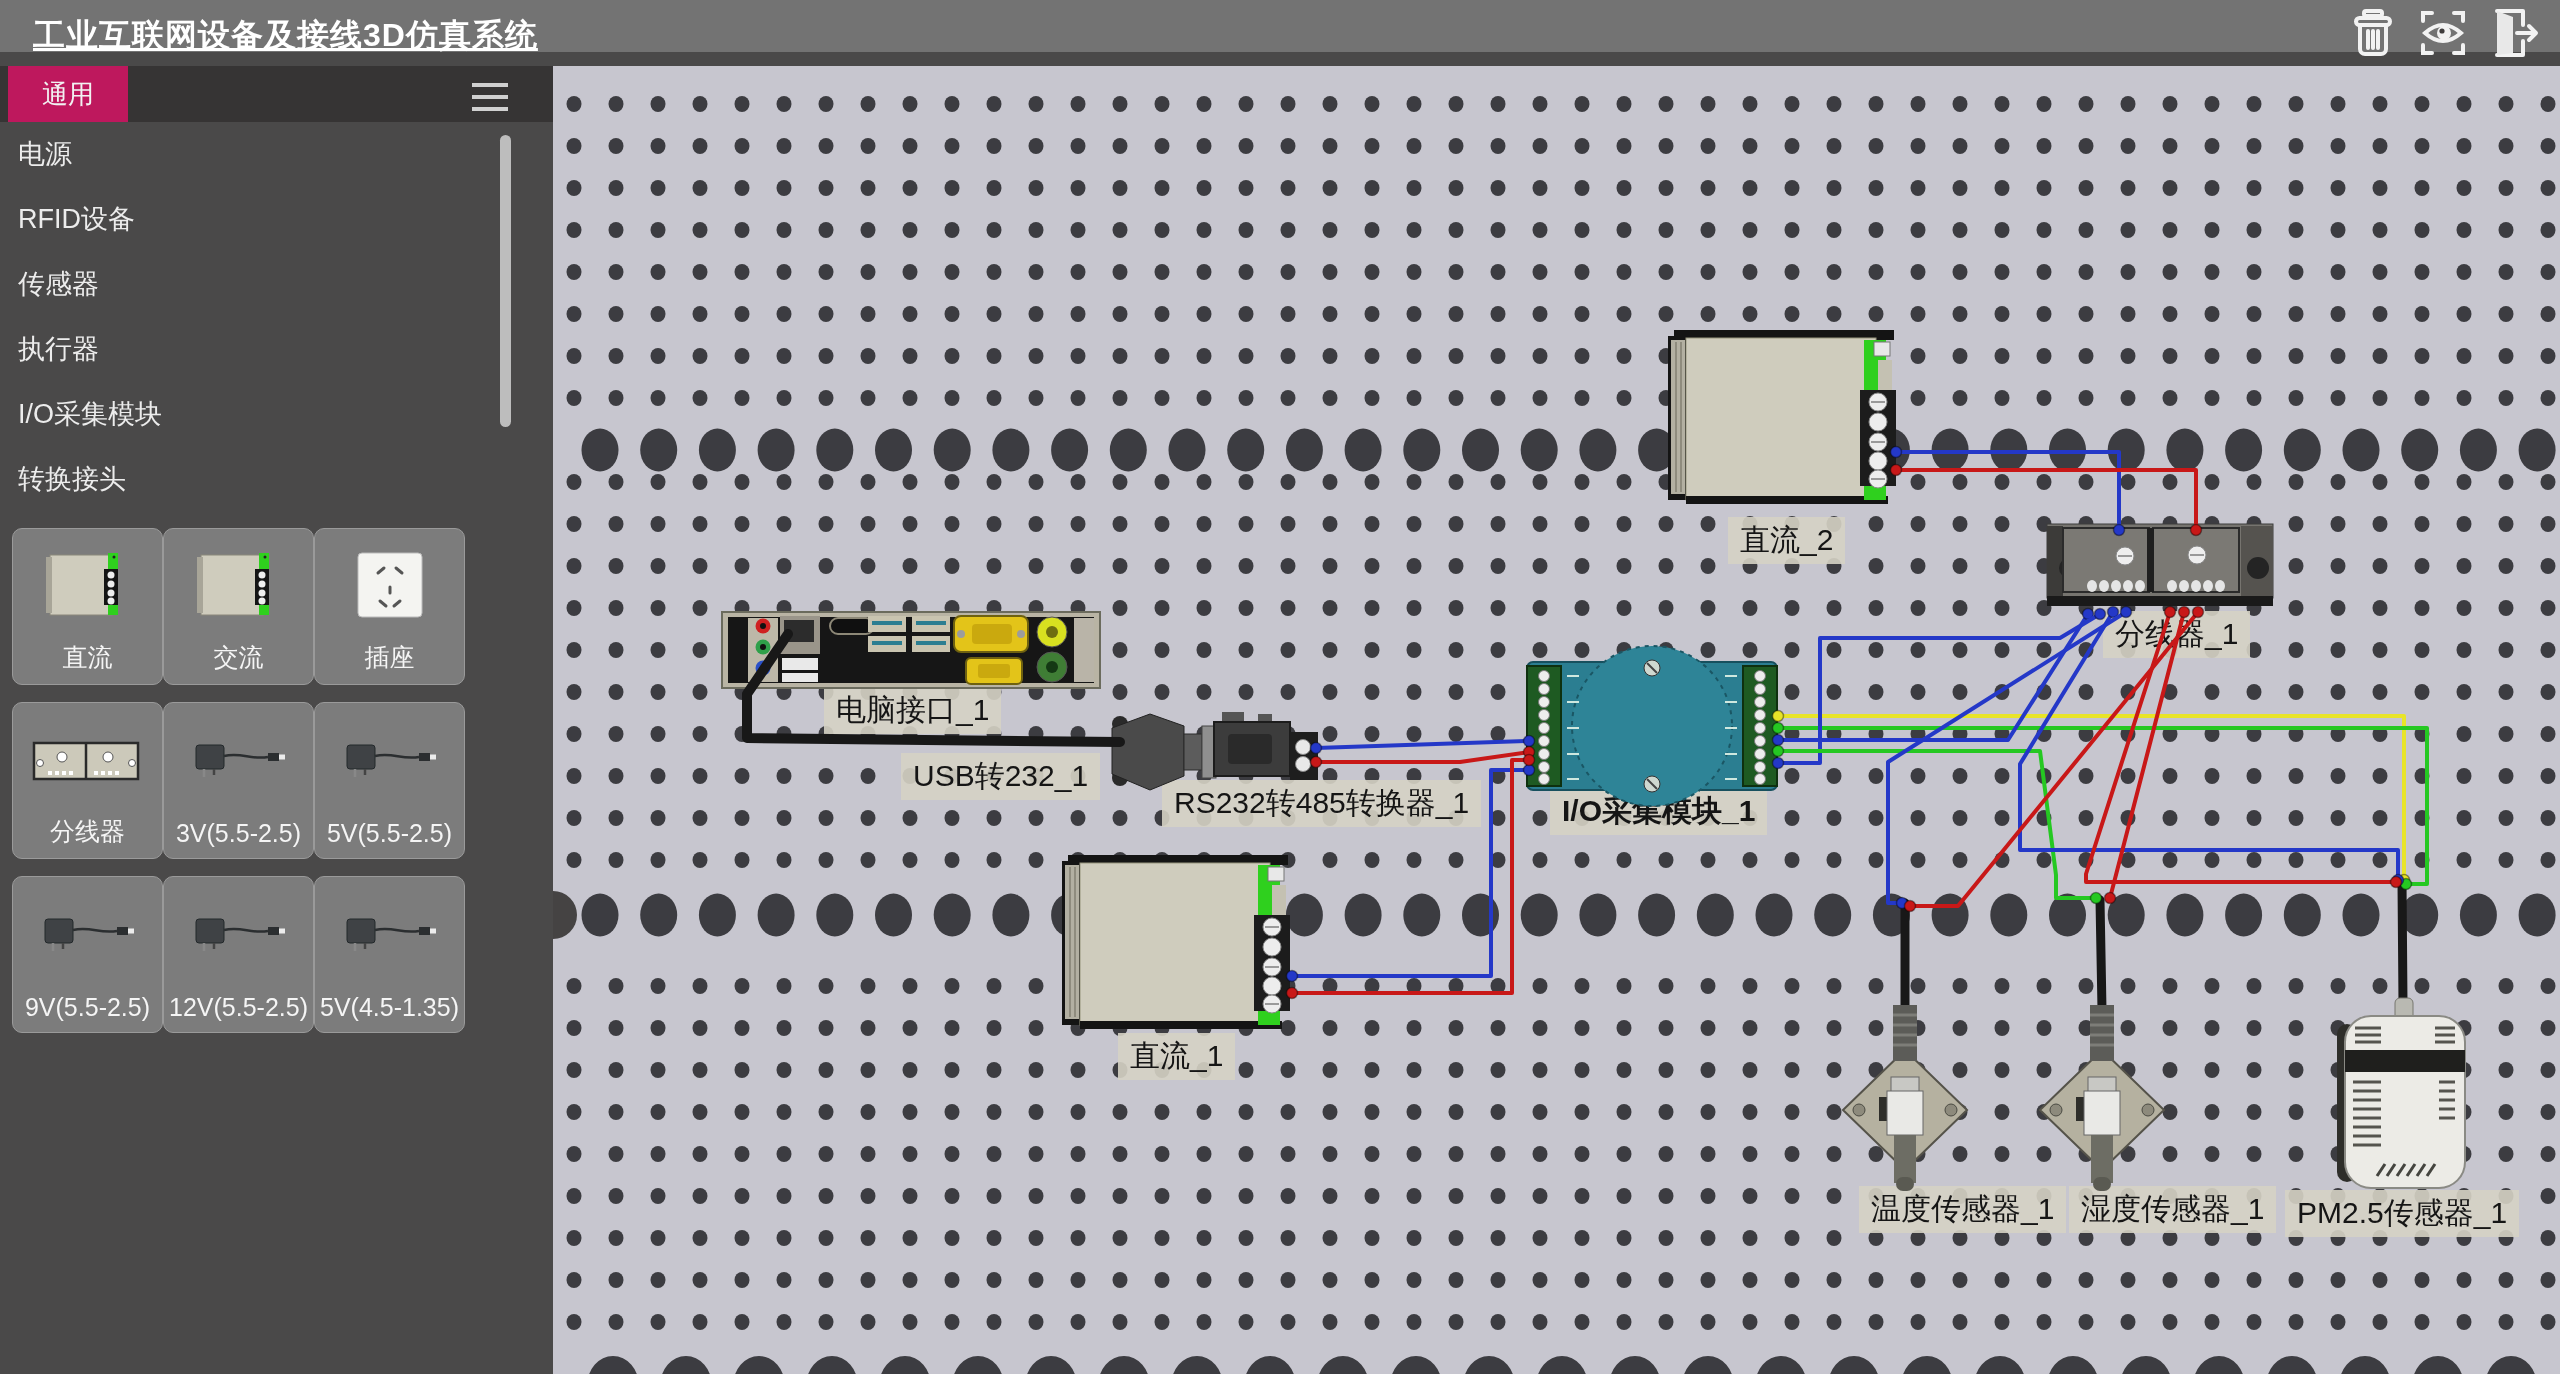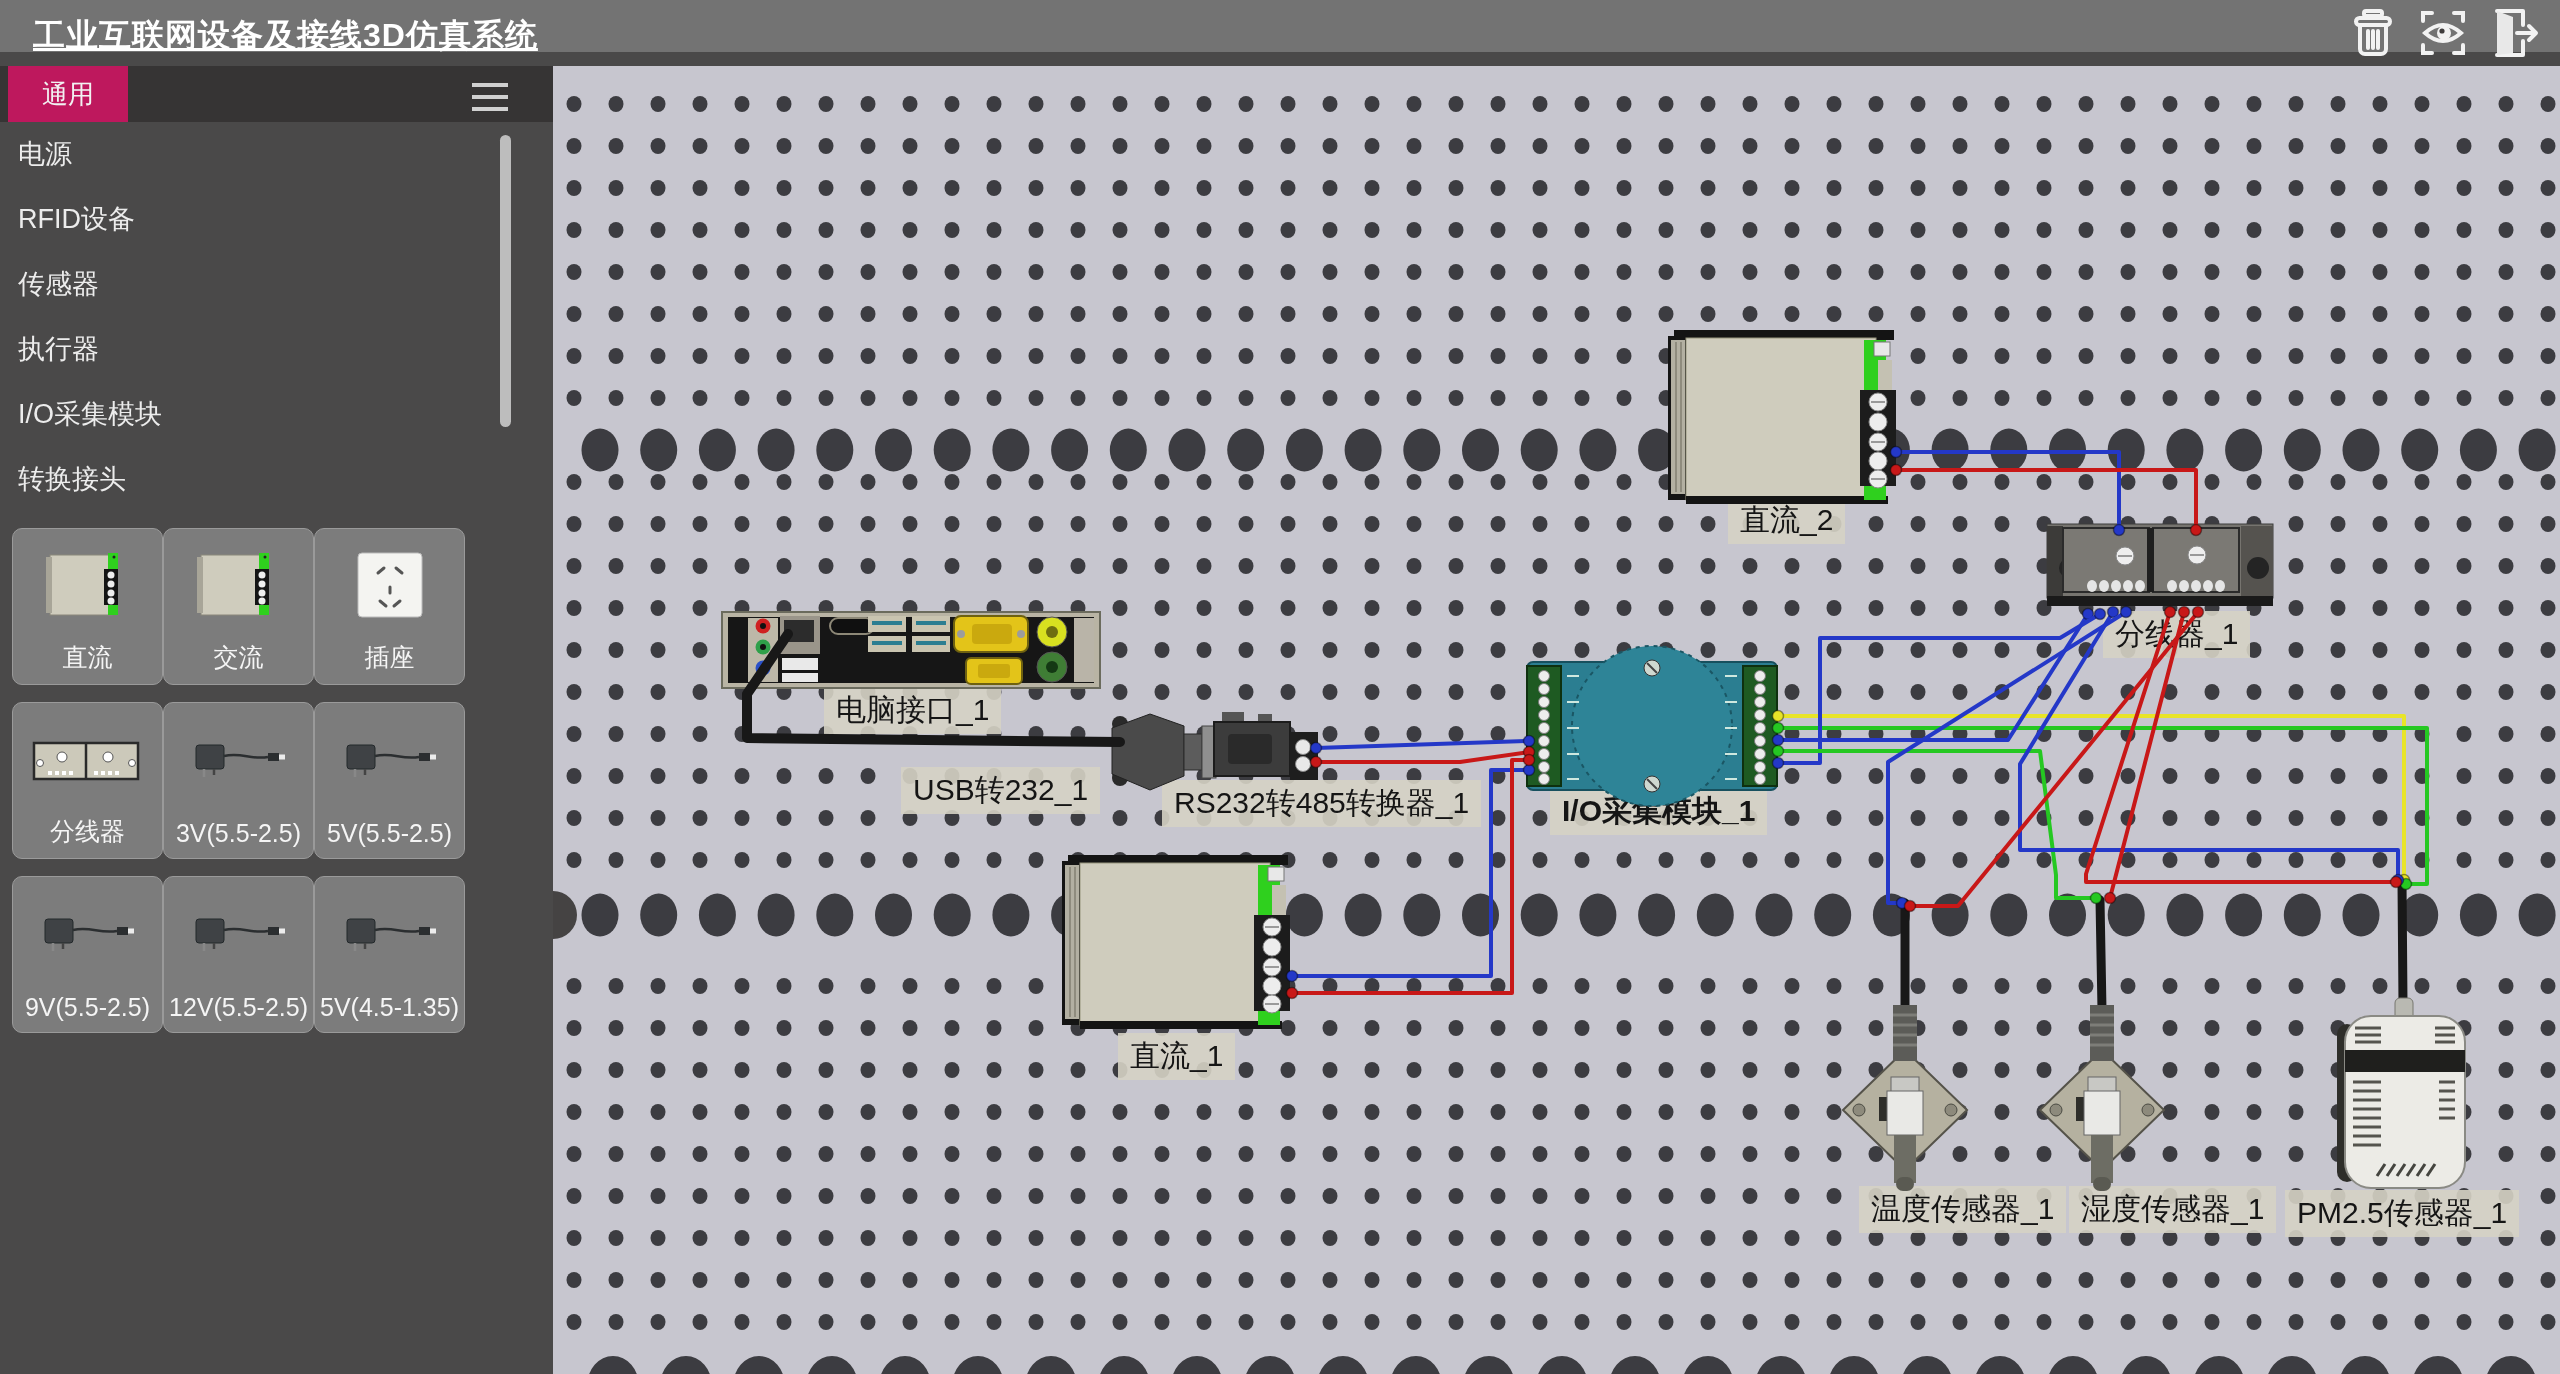--- a/index.html
+++ b/index.html
@@ -1632,24 +1632,24 @@
       <ellipse cx="2000" cy="1386" rx="26" ry="30" fill="#3c3c41"></ellipse>
       <ellipse cx="2073" cy="1386" rx="26" ry="30" fill="#3c3c41"></ellipse>
       <ellipse cx="2146" cy="1386" rx="26" ry="30" fill="#3c3c41"></ellipse>
       <ellipse cx="2219" cy="1386" rx="26" ry="30" fill="#3c3c41"></ellipse>
       <ellipse cx="2292" cy="1386" rx="26" ry="30" fill="#3c3c41"></ellipse>
       <ellipse cx="2365" cy="1386" rx="26" ry="30" fill="#3c3c41"></ellipse>
       <ellipse cx="2438" cy="1386" rx="26" ry="30" fill="#3c3c41"></ellipse>
       <ellipse cx="2511" cy="1386" rx="26" ry="30" fill="#3c3c41"></ellipse>
     </svg>
 
-  <div class="plaque" style="left:1728px;top:497px;">直流_2</div>
+  <div class="plaque" style="left:1728px;top:517px;">直流_2</div>
   <div class="plaque" style="left:2103px;top:611px;">分线器_1</div>
   <div class="plaque" style="left:824px;top:687px;">电脑接口_1</div>
-  <div class="plaque" style="left:901px;top:753px;margin-top:14px;">USB转232_1</div>
+  <div class="plaque" style="left:901px;top:753px;">USB转232_1</div>
   <div class="plaque" style="left:1162px;top:780px;">RS232转485转换器_1</div>
   <div class="plaque" style="left:1550px;top:788px;font-weight:bold;">I/O采集模块_1</div>
   <div class="plaque" style="left:1118px;top:1033px;">直流_1</div>
   <div class="plaque" style="left:1859px;top:1186px;">温度传感器_1</div>
   <div class="plaque" style="left:2069px;top:1186px;">湿度传感器_1</div>
   <div class="plaque" style="left:2285px;top:1190px;">PM2.5传感器_1</div>
 
   <svg id="devices-wrap" width="2560" height="1374" viewBox="0 0 2560 1374">
     <defs>
 

